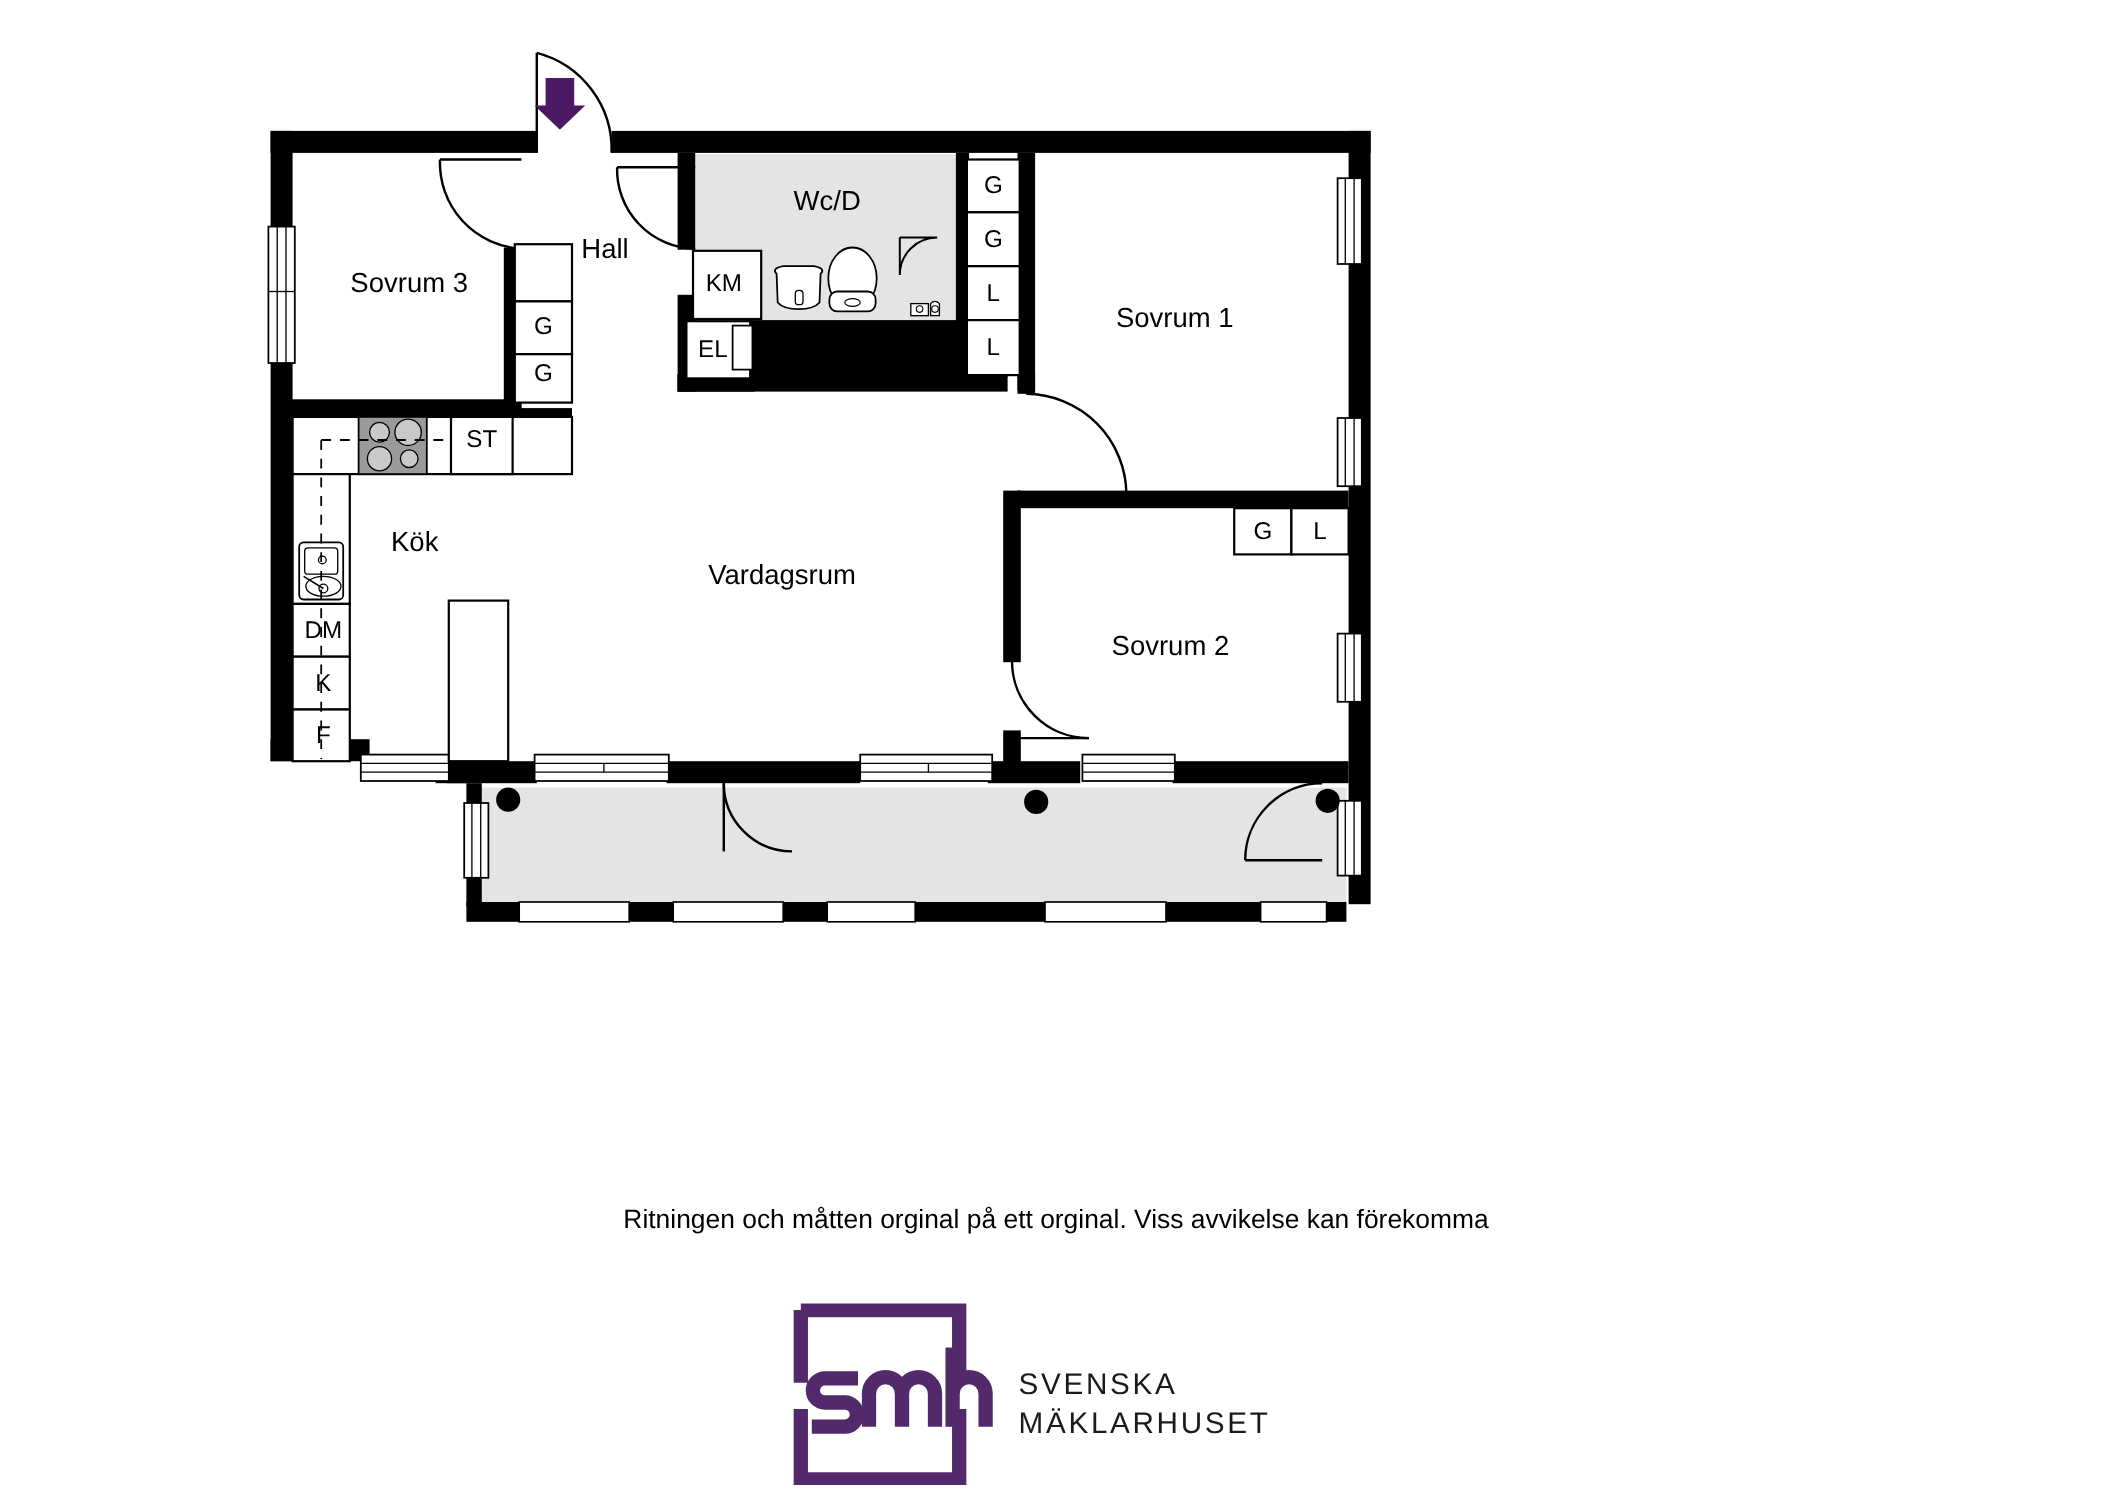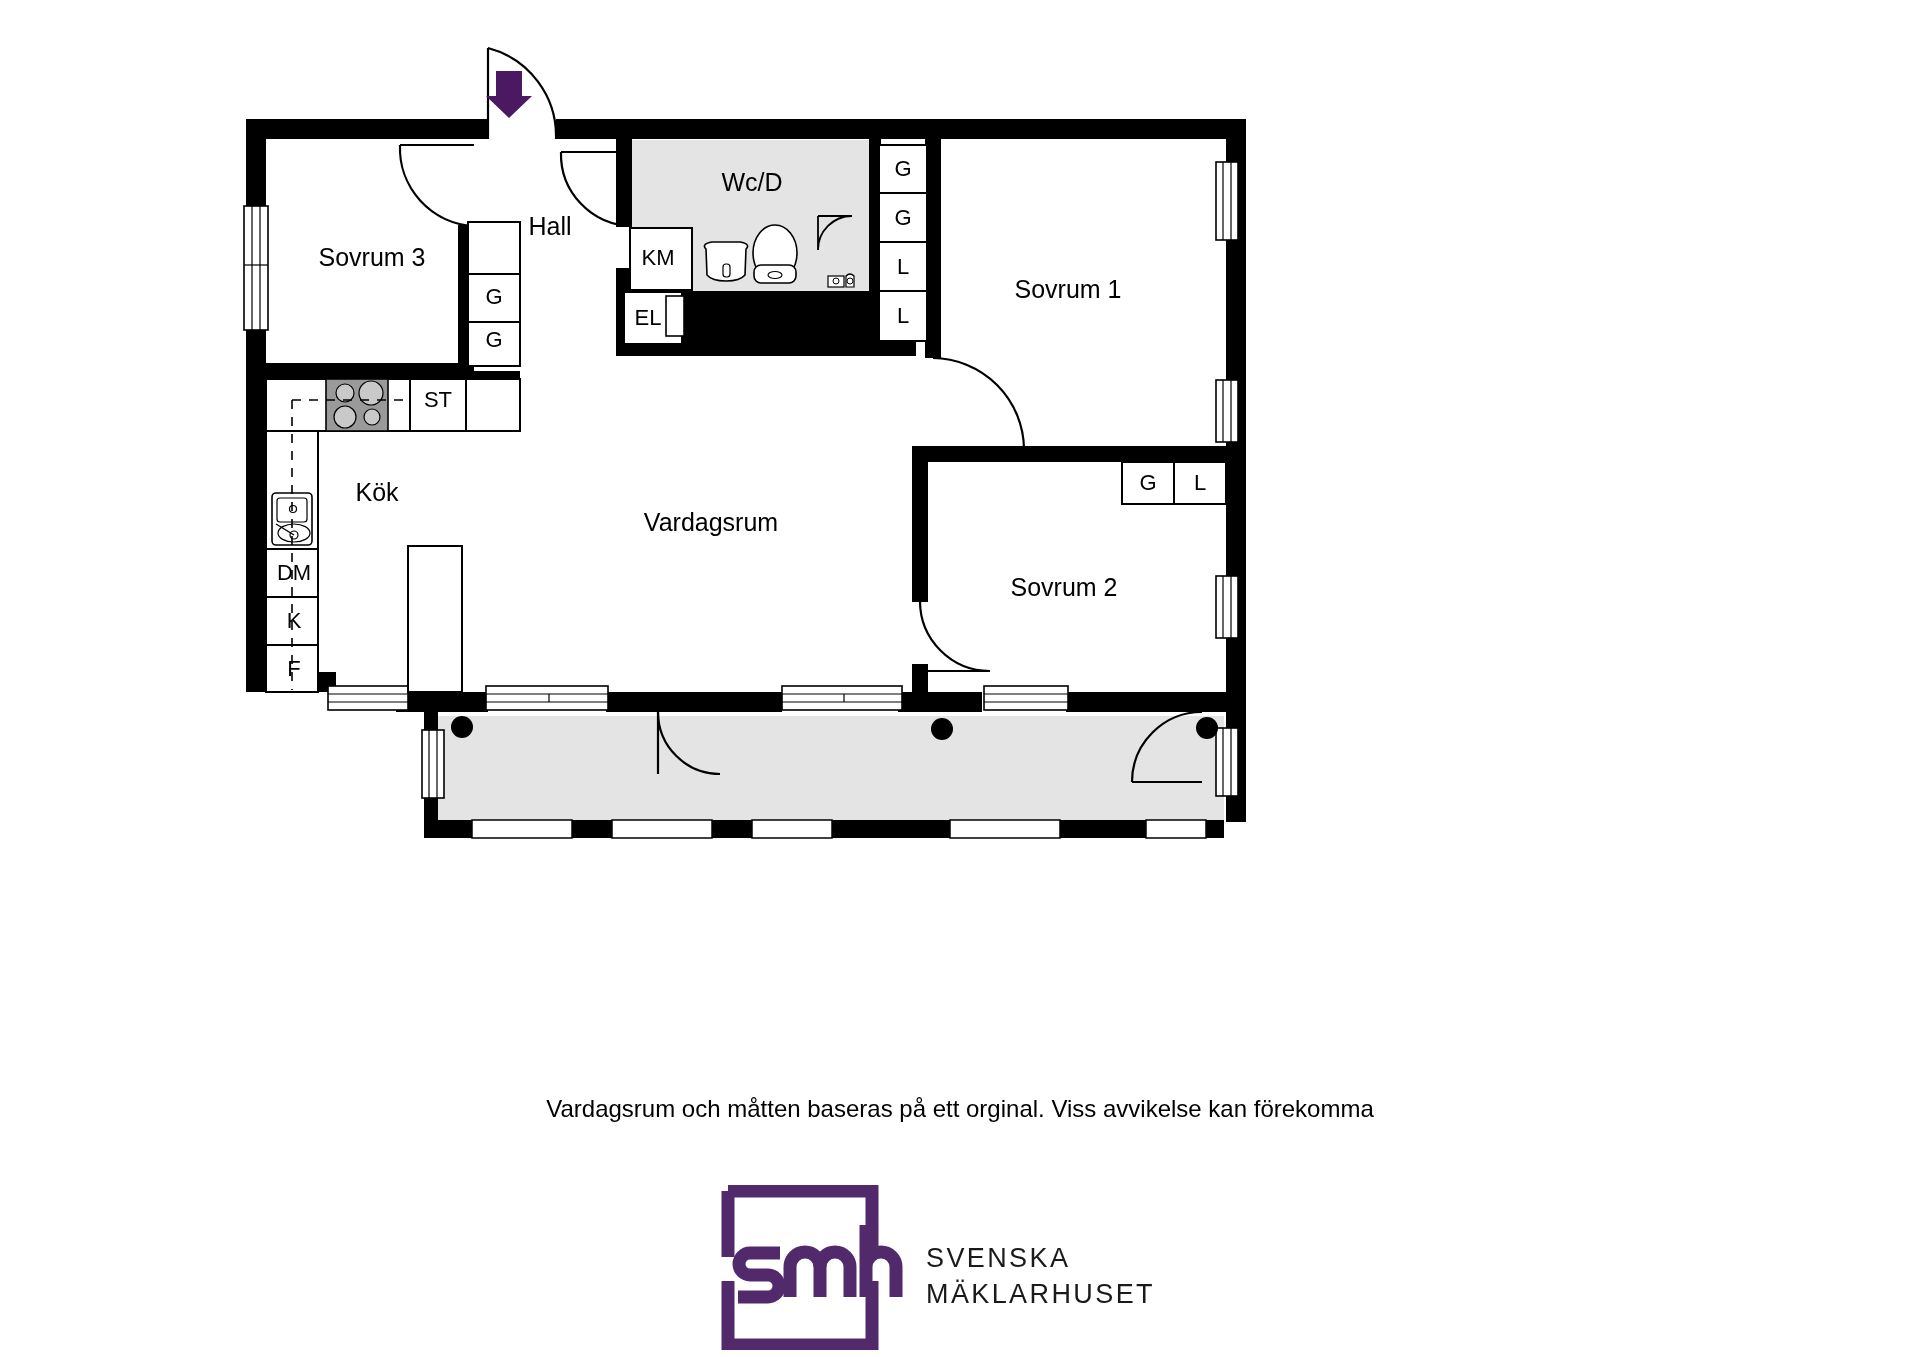--- a/index.html
+++ b/index.html
@@ -316,21 +316,21 @@
       <text class="room-label" x="550" y="228">Hall</text>
       <text class="room-label" x="752" y="184">Wc/D</text>
       <text class="room-label" x="1068" y="291">Sovrum 1</text>
       <text class="room-label" x="377" y="494">Kök</text>
       <text class="room-label" x="711" y="524">Vardagsrum</text>
       <text class="room-label" x="1064" y="589">Sovrum 2</text>
     </g>
 
   </svg>
 
-  <div class="caption">Vardagsrum och måtten baseras på ett orginal. Viss avvikelse kan förekomma</div>
+  <div class="caption">Ritningen och måtten orginal på ett orginal. Viss avvikelse kan förekomma</div>
 
   <svg id="logo" viewBox="0 0 480 165">
     <g>
 
       <path d="M 8 6 L 152 6 L 152 72 M 152 96 L 152 160 L 8 160 L 8 96 M 8 72 L 8 6" fill="none" stroke="#522A6B" stroke-width="13"></path>
 
       <path d="M 60 68 L 30 68 A 11 11 0 0 0 30 90 L 48 90 A 11 11 0 0 1 48 112 L 18 112" fill="none" stroke="#522A6B" stroke-width="13" stroke-linecap="butt"></path>
       <path d="M 70 112 L 70 82 A 15 15 0 0 1 100 82 L 100 112" fill="none" stroke="#522A6B" stroke-width="13"></path>
       <path d="M 100 82 A 15 15 0 0 1 130 82 L 130 112" fill="none" stroke="#522A6B" stroke-width="13"></path>
       <path d="M 146 112 L 146 40 M 146 82 A 15 15 0 0 1 176 82 L 176 112" fill="none" stroke="#522A6B" stroke-width="13"></path>

